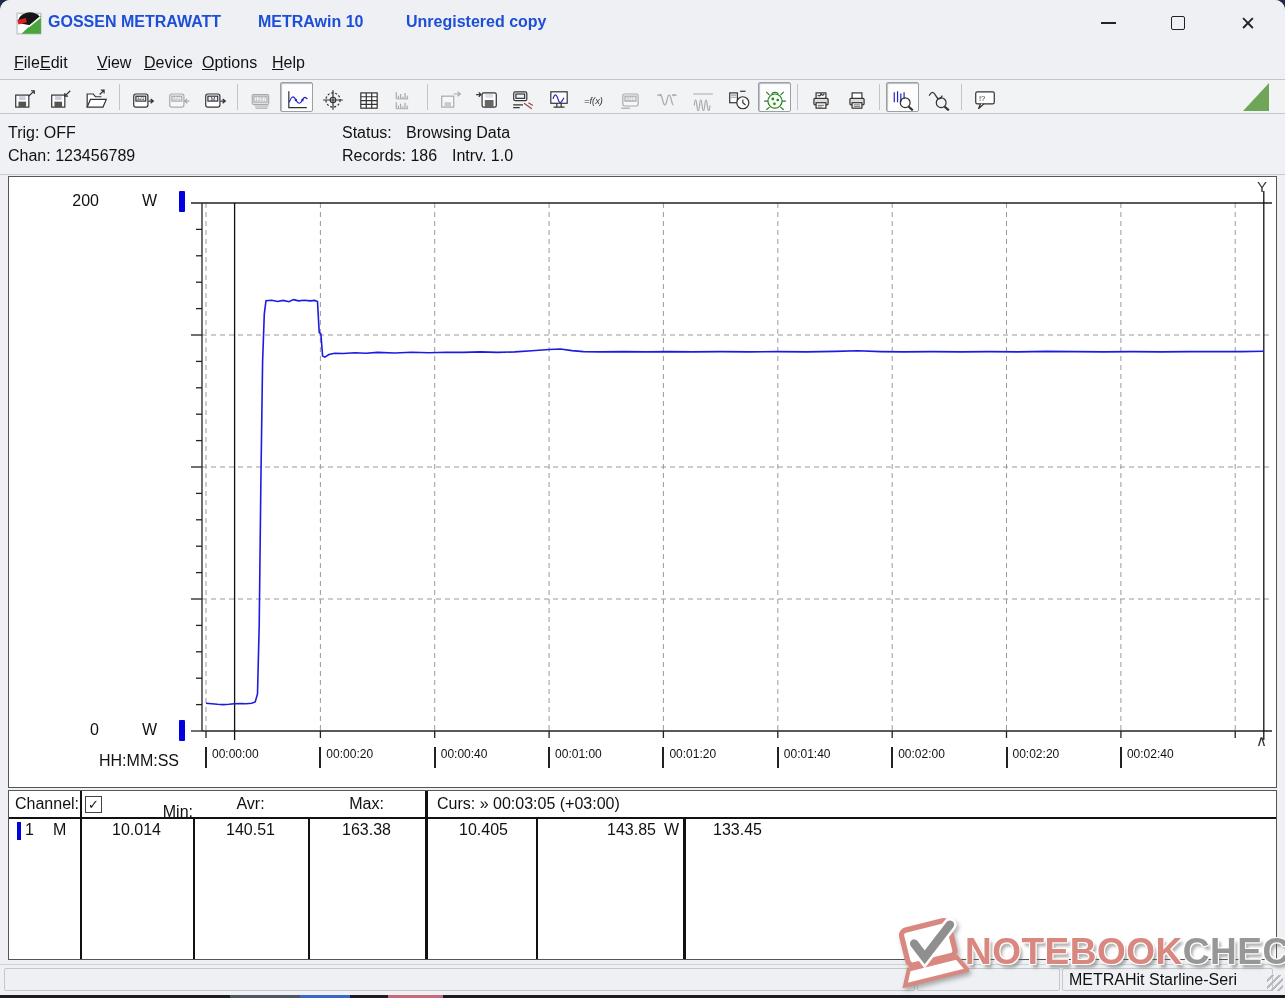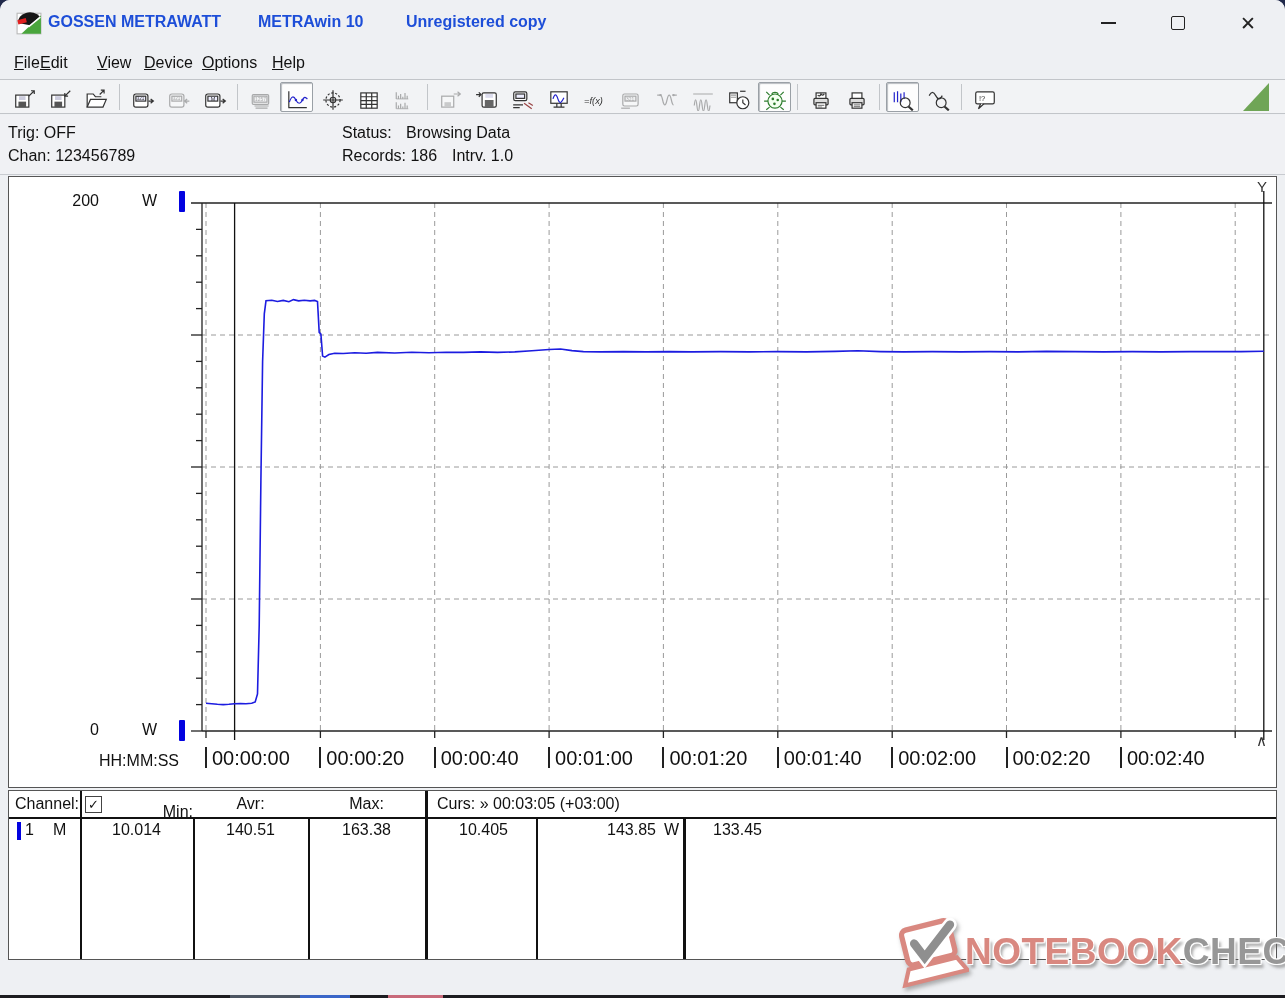--- a/index.html
+++ b/index.html
@@ -29,21 +29,21 @@
   .statuspanel{position:absolute;left:0;top:115px;right:0;height:59px;background:#f0f1f4;border-bottom:1px solid #c8cbd0;}
   .sp-text{position:absolute;font-size:16px;color:#111;white-space:nowrap;}
   
   .chartpanel{position:absolute;left:8px;top:176px;width:1269px;height:612px;background:#fff;border:1px solid #555;box-sizing:border-box;}
   #plot{position:absolute;left:0;top:0;width:1267px;height:610px;}
   .grid{stroke:#9a9a9a;stroke-dasharray:5 4;stroke-width:1;}
   .ax{stroke:#222;stroke-width:1.3;}
   .cur{stroke:#111;stroke-width:1.3;}
   .ylab{position:absolute;font-size:16px;color:#111;}
   .chmark{position:absolute;width:6px;height:21px;background:#0202e0;border-radius:1px;}
-  .xlab{position:absolute;top:570px;display:flex;align-items:flex-start;font-size:20px;color:#111;white-space:nowrap;}
+  .xlab{position:absolute;top:570px;display:flex;align-items:flex-start;font-size:12px;color:#111;white-space:nowrap;}
   .xlab .tickbar{width:2px;height:21px;background:#222;margin-right:5px;}
   .cursor-glyph{position:absolute;font-size:15px;color:#333;}
   
   .tablepanel{position:absolute;left:8px;top:790px;width:1269px;height:170px;background:#fff;border:1px solid #555;box-sizing:border-box;font-size:16px;color:#111;}
   .tp-cell{position:absolute;white-space:nowrap;}
   .hline{position:absolute;left:0;top:26px;width:100%;height:2px;background:#111;}
   .vd{position:absolute;background:#111;}
   .checkbox{position:absolute;width:15px;height:15px;background:#fff;border:1px solid #444;display:flex;align-items:center;justify-content:center;font-size:13px;color:#111;}
   .chbar{position:absolute;width:4px;height:18px;background:#0202e0;}
   
@@ -436,20 +436,26 @@
     <span class="tp-cell" style="left:44px;top:30px">M</span>
     <span class="tp-cell" style="left:71px;top:30px;width:113px;text-align:center">10.014</span>
     <span class="tp-cell" style="left:184px;top:30px;width:115px;text-align:center">140.51</span>
     <span class="tp-cell" style="left:299px;top:30px;width:117px;text-align:center">163.38</span>
     <span class="tp-cell" style="left:404px;top:30px;width:95px;text-align:right">10.405</span>
     <span class="tp-cell" style="left:527px;top:30px;width:120px;text-align:right">143.85</span>
     <span class="tp-cell" style="left:655px;top:30px">W</span>
     <span class="tp-cell" style="left:704px;top:30px">133.45</span>
   </div>
 
+  <div class="statusbar">
+    <div class="seg" style="left:4px;width:911px"></div>
+    <div class="seg" style="left:917px;width:143px"></div>
+    <div class="seg" style="left:1062px;width:211px"><span>METRAHit Starline-Seri</span></div>
+    <div class="grip"></div>
+  </div>
 
   <div class="watermark">
     <svg width="76" height="80" viewBox="0 0 72 76" style="filter:drop-shadow(2px 3px 2px rgba(100,100,100,.5));margin-right:-4px">
       <g transform="rotate(-14 36 40)">
         <rect x="13" y="12" width="46" height="34" rx="5" fill="#fff" stroke="#d98880" stroke-width="5"></rect>
         <path d="M5 63 L66 63 L59 49 L12 49 Z" fill="#fff" stroke="#d98880" stroke-width="4"></path>
       </g>
       <path d="M20 30 L30 43 L54 12" stroke="#fff" stroke-width="13" fill="none" stroke-linecap="round"></path>
       <path d="M20 30 L30 43 L54 12" stroke="#8f8f8f" stroke-width="8" fill="none" stroke-linecap="round"></path>
     </svg>

